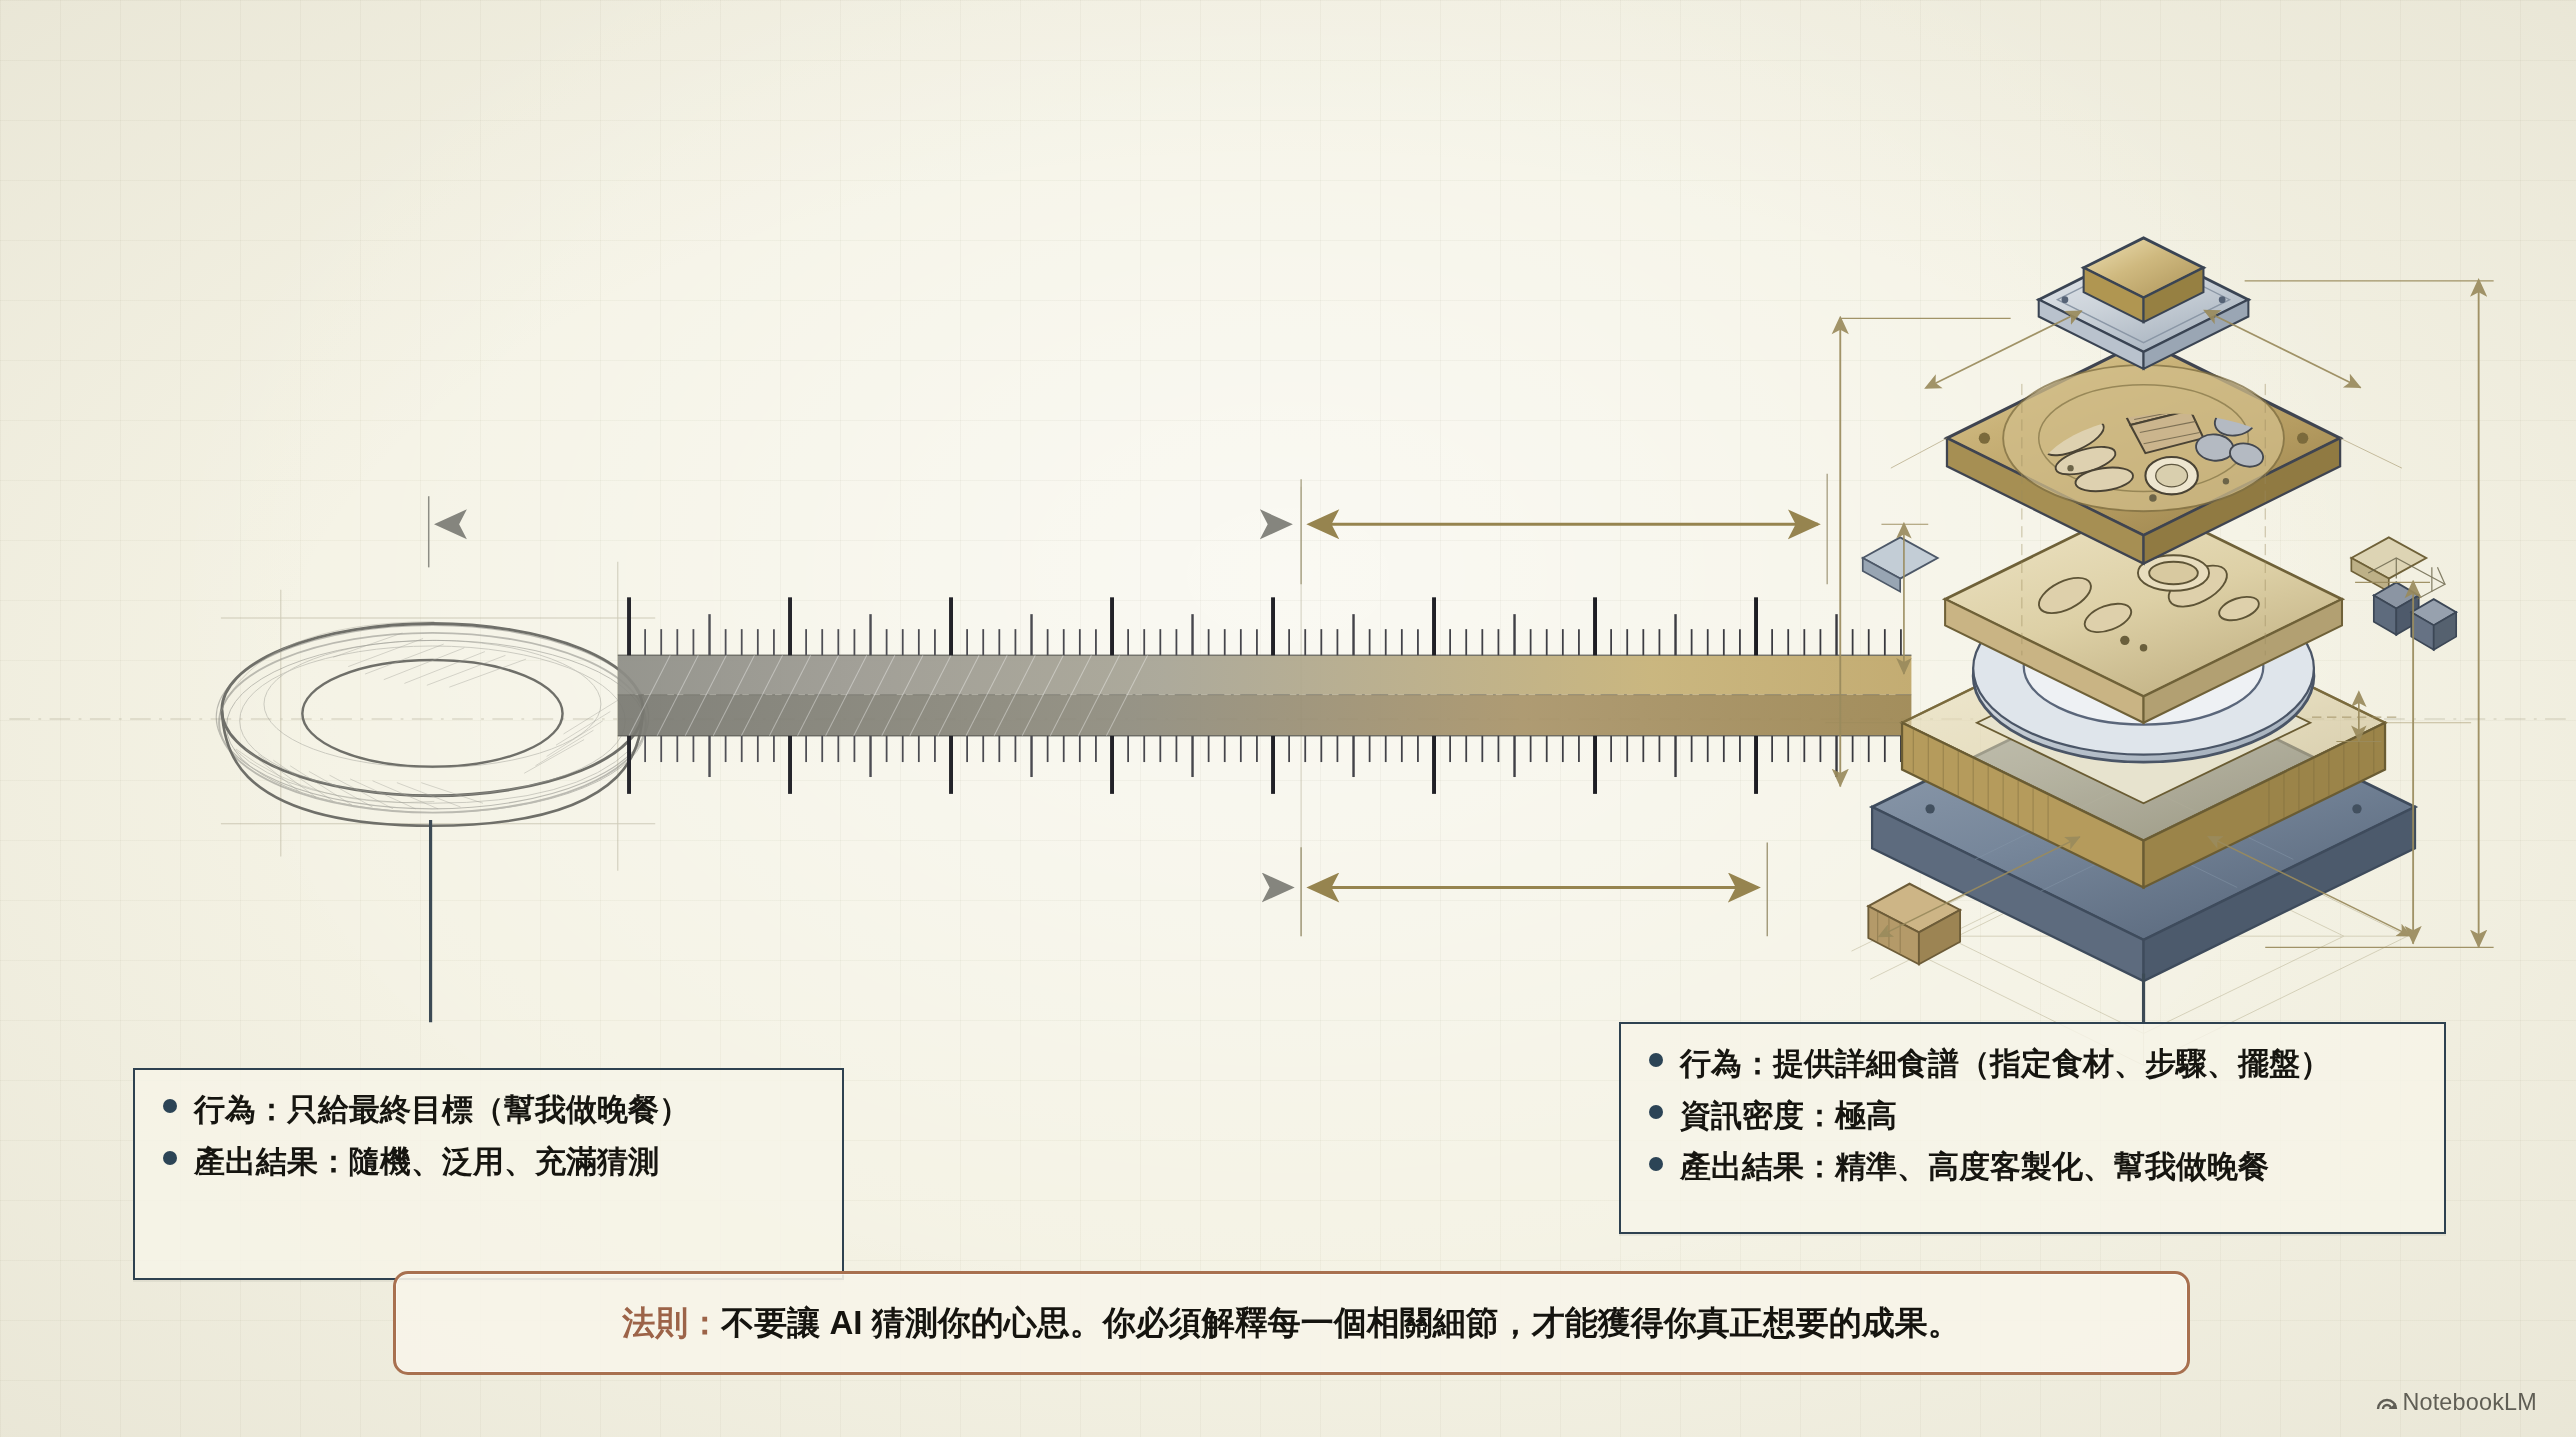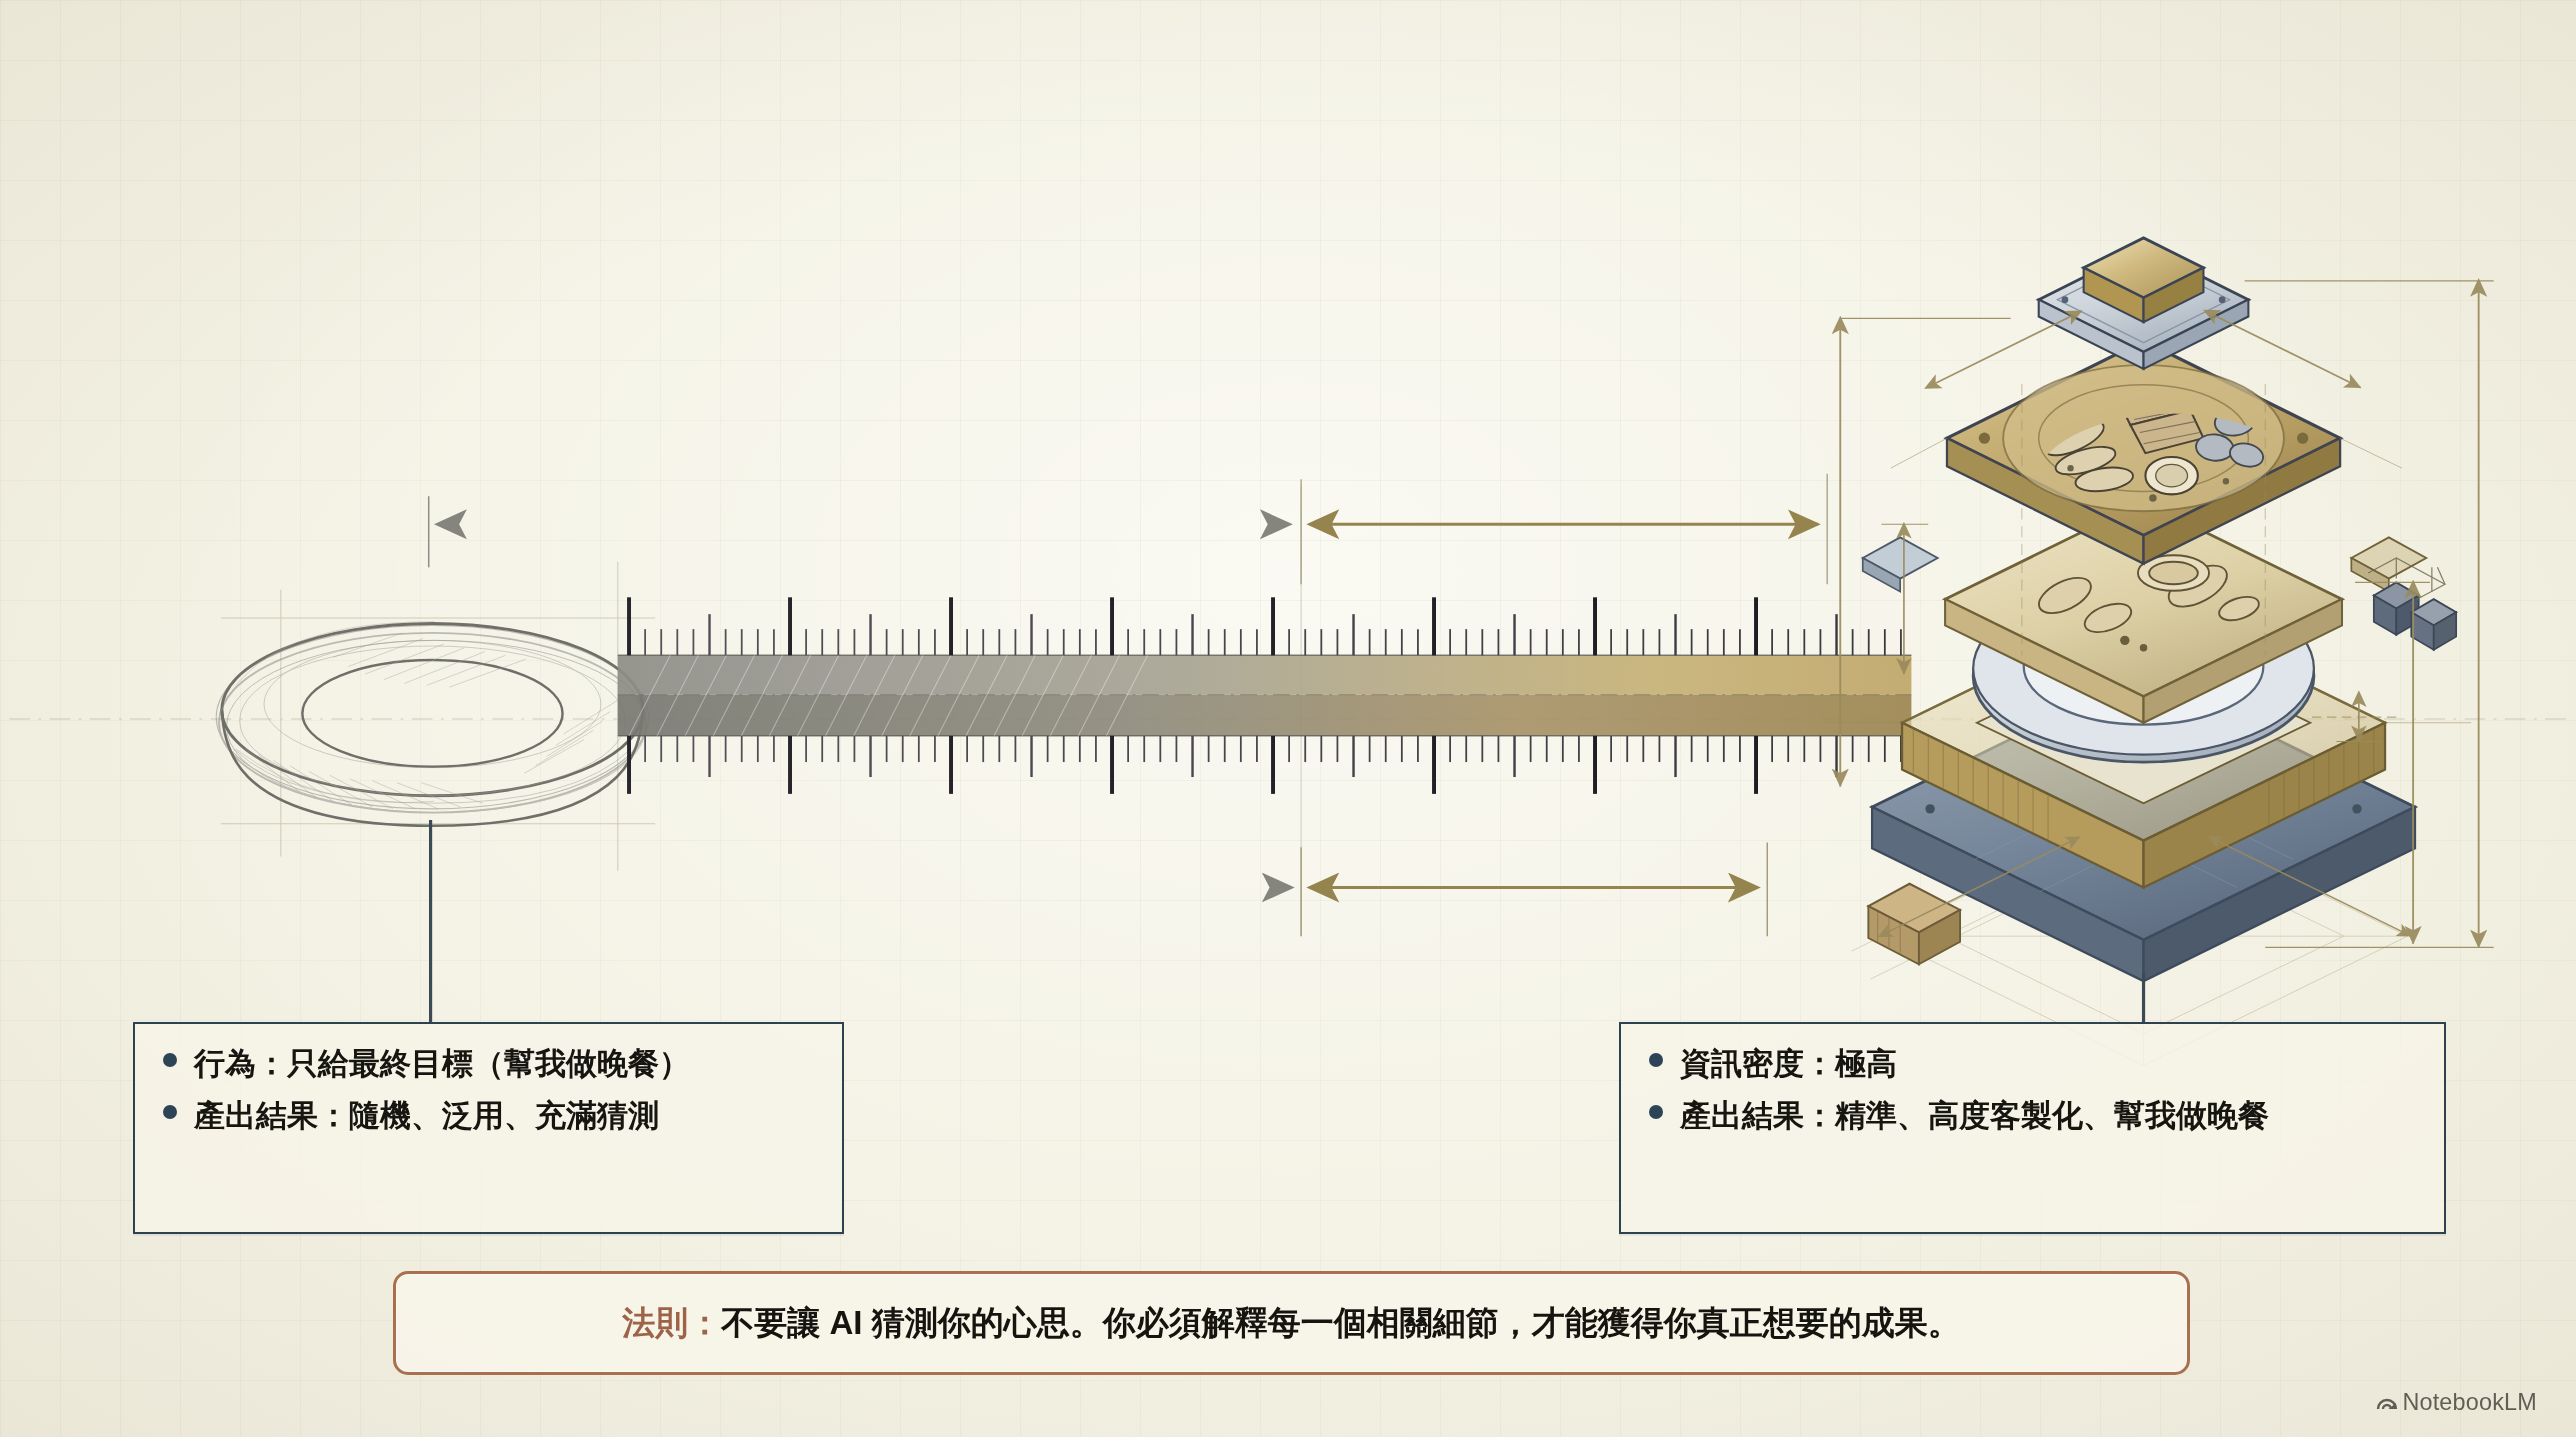--- a/index.html
+++ b/index.html
@@ -54,21 +54,21 @@
 
   
   .callout {
     position: absolute;
     box-sizing: border-box;
     border: 2.8px solid #2e4150;
     background: rgba(246,244,232,0.82);
     padding: 24px 32px 24px 28px;
     box-shadow: 0 1.9px 0 rgba(0,0,0,0.06);
   }
-  #callout-left  { left: 133px;  top: 1022px; width: 711px;  height: 212px; }
+  #callout-left  { left: 133px;  top: 1068px; width: 711px;  height: 212px; }
   #callout-right { left: 1619px; top: 1022px; width: 827px;  height: 212px; }
 
   .callout ul { list-style: none; margin: 0; padding: 0; }
   .callout li {
     display: flex;
     align-items: baseline;
     font-size: 31px;
     font-weight: 700;
     color: #161510;
     line-height: 1.0;
@@ -707,20 +707,24 @@
         <span class="bullet"></span>
         <span>產出結果：隨機、泛用、充滿猜測</span>
       </li>
     </ul>
   </div>
 
   <div class="callout" id="callout-right">
     <ul>
       <li>
         <span class="bullet"></span>
+        <span>行為：提供詳細食譜（指定食材、步驟、擺盤）</span>
+      </li>
+      <li>
+        <span class="bullet"></span>
         <span>資訊密度：極高</span>
       </li>
       <li>
         <span class="bullet"></span>
         <span>產出結果：精準、高度客製化、幫我做晚餐</span>
       </li>
     </ul>
   </div>
 
   <div id="rule-banner">

